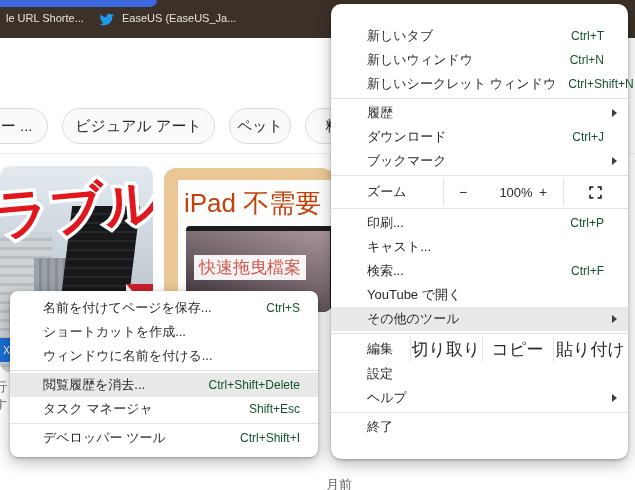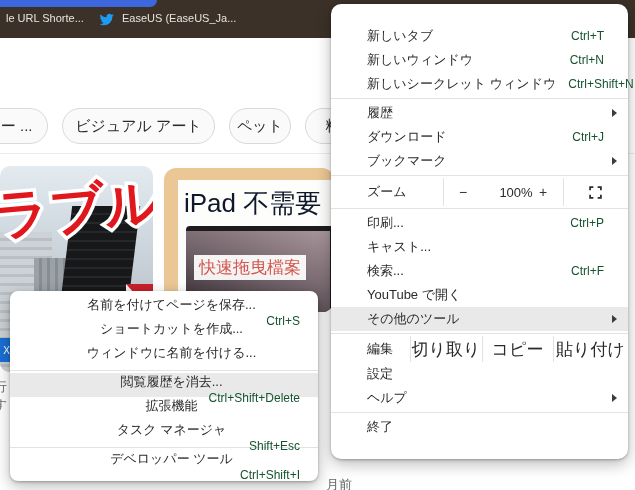--- a/index.html
+++ b/index.html
@@ -35,41 +35,41 @@
     border-left:27px solid transparent; }
   .b-billboard { position:absolute; left:96px; top:142px; width:27px; height:60px; border-radius:7px;
     background:linear-gradient(180deg,#f5c52e 0 62%,#e9e3d6 62% 72%,#2a4fae 72% 100%); }
   .b-badge { position:absolute; left:0px; top:172px; width:13px; height:24px; background:#1a6fd4;
     color:#fff; font-size:10px; display:flex;align-items:center;justify-content:center; }
   .thumb1-svg { position:absolute; left:-6px; top:0px; overflow:visible; }
 
   .card2 { position:absolute; left:164px; top:168px; width:170px; height:144px; border-radius:12px;
     background:#eac795; overflow:hidden; }
   .card2-panel { position:absolute; left:14px; top:12px; width:156px; height:132px; background:#fdfdfc; }
-  .card2-title { position:absolute; left:6px; top:6px; font-size:26px; color:#0f172a; white-space:nowrap; }
+  .card2-title { position:absolute; left:6px; top:6px; font-size:26px; color:#c2410c; white-space:nowrap; }
   .laptop { position:absolute; left:8px; top:46px; width:148px; height:86px; background:#1c1c1e;
     border-radius:4px 4px 0 0; padding:5px 4px 0 0; }
   .laptop-screen { width:100%; height:100%; background:linear-gradient(200deg,#a8969a 0%,#6d5f66 55%,#31292e 100%); position:relative; }
   .sticker { position:absolute; left:8px; top:24px; background:rgba(255,255,255,.93); color:#d4574e;
     font-size:17px; padding:1px 5px; white-space:nowrap; }
 
   .frag { position:absolute; color:#6b6b6b; font-size:13px; }
   .frag-a { left:-6px; top:378px; }
   .frag-b { left:-6px; top:396px; }
   .meta-frag { left:326px; top:476px; color:#666; }
 
   
   .menu { position:absolute; background:#fff; border-radius:10px;
     box-shadow:0 1px 3px rgba(0,0,0,.28), 0 5px 16px rgba(0,0,0,.28); }
   .main-menu { left:331px; top:4px; width:297px; padding:20px 0; z-index:6; }
   .sub-menu  { left:10px; top:291px; width:308px; padding:5px 0 7px 0; z-index:5; border-radius:8px; }
 
   .mi { position:relative; height:24px; display:flex; align-items:center;
     padding:0 24px 0 36px; font-size:13px; color:#2a2a2a; white-space:nowrap; cursor:default; }
-  .sub-menu .mi { padding:0 18px 0 33px;flex-direction:column; }
+  .sub-menu .mi { padding:0 18px 0 33px; }
   .mi .sc { margin-left:auto; font-size:12px; color:#14532d; padding-left:12px; }
   .mi.hl { background:#e9e9e9; }
   .sep { height:1px; background:#e2e2e2; margin:2px 0; }
   .arrow { position:absolute; right:11px; top:50%; transform:translateY(-50%);
     width:0; height:0; border-left:5px solid #3c3c3c;
     border-top:4px solid transparent; border-bottom:4px solid transparent; }
 
   .zoomrow { position:relative; height:28px; font-size:13px; color:#2a2a2a; }
   .zlabel { position:absolute; left:36px; top:50%; transform:translateY(-50%); }
   .vdiv { position:absolute; top:0; bottom:0; width:1px; background:#e2e2e2; }
@@ -229,23 +229,20 @@
     <div class="mi">
       <span>ウィンドウに名前を付ける...</span>
     </div>
     <div class="sep"></div>
 
     <div class="mi hl">
       <span>閲覧履歴を消去...</span>
       <span class="sc">Ctrl+Shift+Delete</span>
     </div>
     <div class="mi">
-      <span>拡張機能</span>
-    </div>
-    <div class="mi">
       <span>タスク マネージャ</span>
       <span class="sc">Shift+Esc</span>
     </div>
     <div class="sep"></div>
 
     <div class="mi">
       <span>デベロッパー ツール</span>
       <span class="sc">Ctrl+Shift+I</span>
     </div>
   </div>

